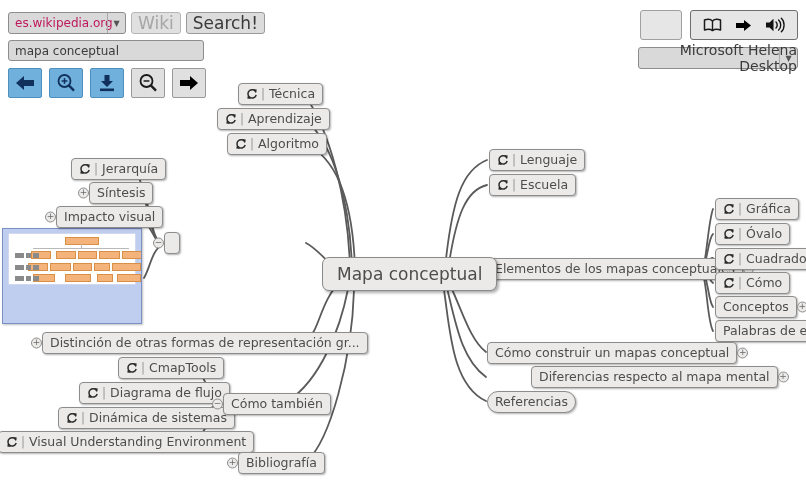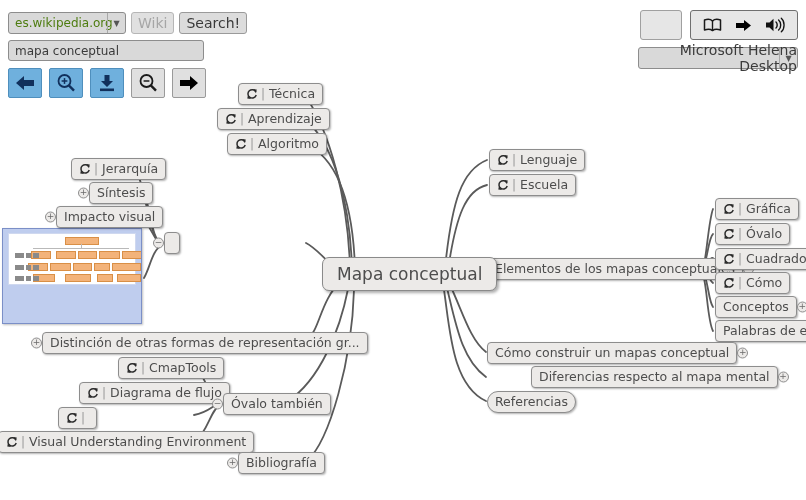--- a/index.html
+++ b/index.html
@@ -84,30 +84,30 @@
     background:linear-gradient(to right,#8a8a8a 0 9px,transparent 9px 11px,#8a8a8a 11px 16px,transparent 16px 18px,#8a8a8a 18px 24px);}
 
   
   #tl{position:absolute;left:8px;top:12px;}
   .row1{display:flex;align-items:center;gap:5px;}
   .selwrap{
     position:relative;width:118px;height:22px;
     background:#d9d9d9;border:1px solid #8d8d8d;border-radius:3px;
     display:flex;align-items:center;box-sizing:border-box;
   }
-  .selwrap .txt{font-size:12px;color:#4d7c0f;padding-left:6px;}
+  .selwrap .txt{font-size:12px;color:#be185d;padding-left:6px;}
   .selwrap .arrow{
     position:absolute;right:0;top:0;bottom:0;width:17px;
     border-left:1px solid #a8a8a8;display:flex;align-items:center;justify-content:center;
     color:#555;font-size:8px;
   }
   .tbtn{
     height:22px;box-sizing:border-box;padding:8px 6px;
     background:#dcdcdc;border:1px solid #9a9a9a;border-radius:3px;
-    font-size:14px;color:#3a3a3a;display:flex;align-items:center;
+    font-size:17px;color:#3a3a3a;display:flex;align-items:center;
   }
   .tbtn.disabled{color:#a6a6a6;background:#e0e0e0;border-color:#b6b6b6;}
   #searchbox{
     margin-top:6px;width:196px;height:21px;box-sizing:border-box;
     background:#d9d9d9;border:1px solid #8d8d8d;border-radius:3px;
     display:flex;align-items:center;padding-left:6px;
     font-size:12px;color:#3a3a3a;
   }
   #navrow{margin-top:7px;display:flex;gap:7px;}
   .navbtn{
@@ -309,34 +309,35 @@
       </div>
       <div class="node" style="left: 58px; top: 407px;">
         <span class="ico-refresh">
           <svg viewBox="0 0 16 16" width="12" height="12">
             <path d="M13.2,5.2 A5.6,5.6 0 1 0 13.6,9.4" fill="none" stroke="#2b2b2b" stroke-width="2"></path>
             <path d="M9.4,1.4 L14.3,2.1 L13.3,6.9 Z" fill="#2b2b2b"></path>
             <path d="M6.6,14.6 L1.7,13.9 L2.7,9.1 Z" fill="#2b2b2b"></path>
           </svg>
         </span>
         <span class="sep">|</span>
+        <span>Dinámica de sistemas</span>
       </div>
       <div class="node" style="left: -2px; top: 431px;">
         <span class="ico-refresh">
           <svg viewBox="0 0 16 16" width="12" height="12">
             <path d="M13.2,5.2 A5.6,5.6 0 1 0 13.6,9.4" fill="none" stroke="#2b2b2b" stroke-width="2"></path>
             <path d="M9.4,1.4 L14.3,2.1 L13.3,6.9 Z" fill="#2b2b2b"></path>
             <path d="M6.6,14.6 L1.7,13.9 L2.7,9.1 Z" fill="#2b2b2b"></path>
           </svg>
         </span>
         <span class="sep">|</span>
         <span>Visual Understanding Environment</span>
       </div>
       <div class="node" style="left: 223px; top: 393px;">
-        <span>Óvalo también</span>
+        <span>Cómo también</span>
         <span class="bullet left">
           <i>−</i>
         </span>
       </div>
       <div class="node" style="left: 238px; top: 452px;">
         <span>Bibliografía</span>
         <span class="bullet left">
           <i>+</i>
         </span>
       </div>

